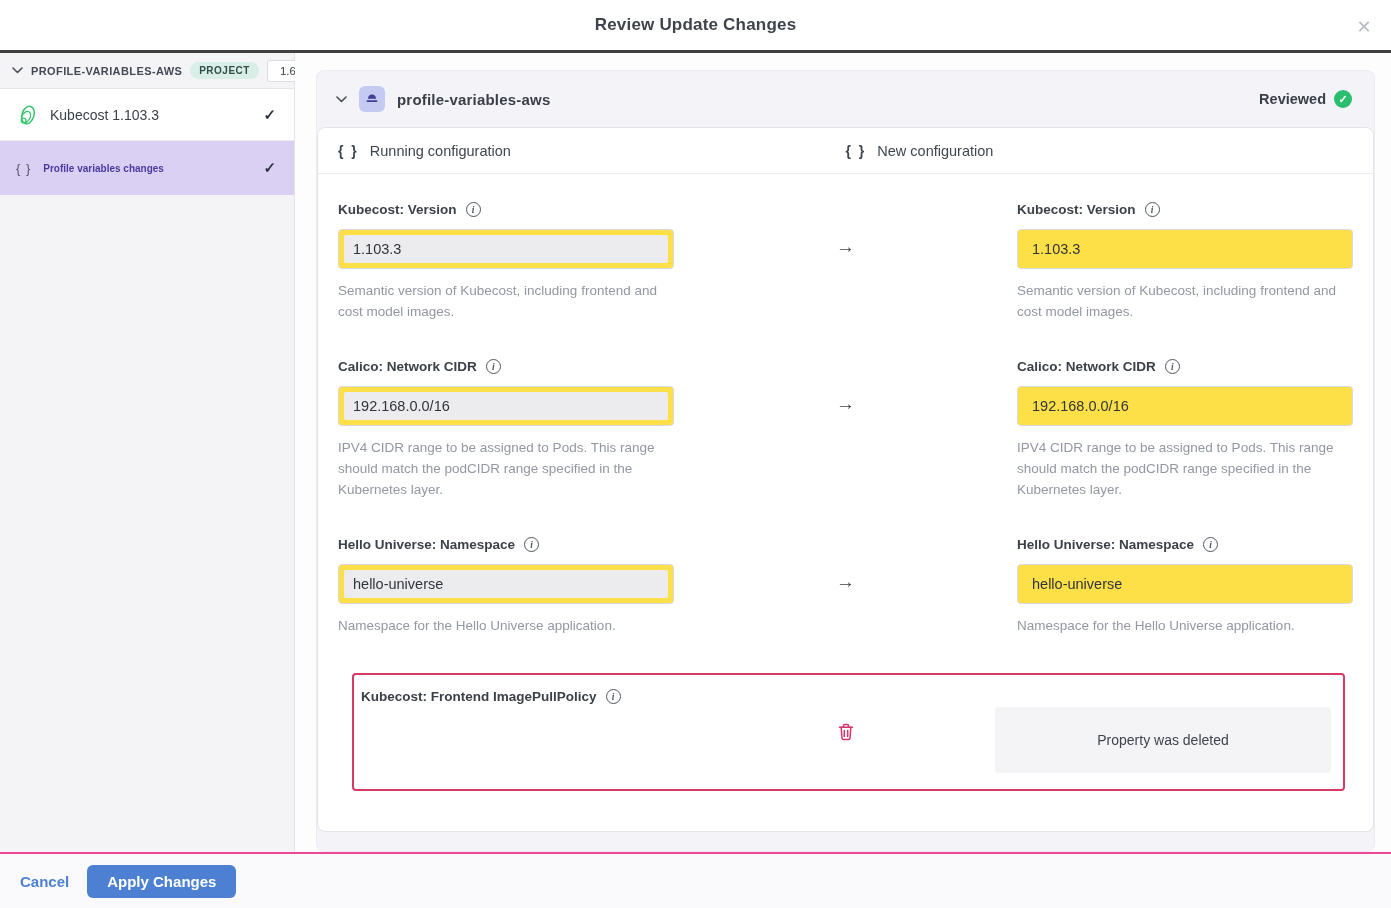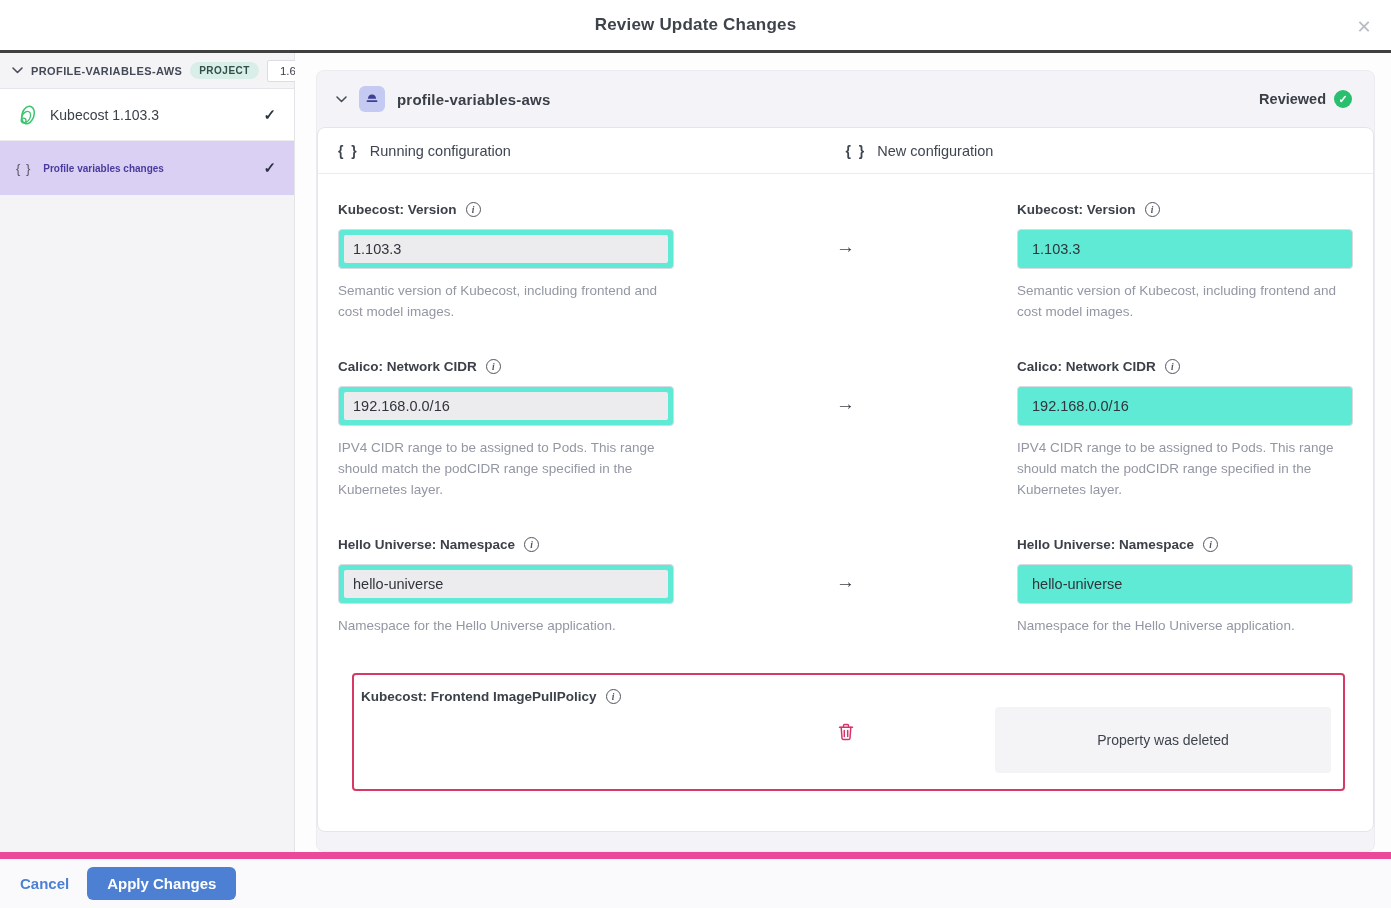--- a/index.html
+++ b/index.html
@@ -145,21 +145,21 @@
   .info-icon {
     width:15px; height:15px; border-radius:50%;
     border:1.4px solid #51555e;
     color:#51555e; font-size:9.5px; font-weight:600;
     font-family:"Liberation Serif", serif; font-style:italic;
     display:inline-flex; align-items:center; justify-content:center;
     flex:0 0 15px; cursor:pointer;
   }
   .input-box {
     border:1px solid #d9d9e1; border-radius:4px;
-    background:#5eead4; padding:5px;
+    background:#fde047; padding:5px;
   }
   .input-inner {
     padding:6px 9px; border-radius:2px;
     font-size:14.5px; color:#30343b;
     white-space:nowrap; overflow:hidden;
   }
   .input-inner.highlight { background:#ececef; }
   .field-desc {
     margin-top:11px;
     font-size:13.5px; line-height:21px; color:#9397a3;
@@ -184,21 +184,21 @@
     height:66px; width:336px;
     background:#f4f4f7; border-radius:4px;
     display:flex; align-items:center; justify-content:center;
     font-size:14px; color:#3e434c;
   }
 
   
   .footer {
     height:56px; flex:0 0 56px;
     background:#fafafc;
-    border-top:7px solid #ec4899;
+    border-top:2px solid #ec4899;
     display:flex; align-items:center;
     padding-left:20px; gap:18px;
   }
   .cancel-link { font-size:15px; font-weight:600; color:#4d80d2; cursor:pointer; }
   .apply-btn {
     background:#4d80d2; color:#fff;
     border:none; border-radius:6px;
     font-family:"Liberation Sans", sans-serif;
     font-size:15px; font-weight:600;
     padding:8px 20px; cursor:pointer;

